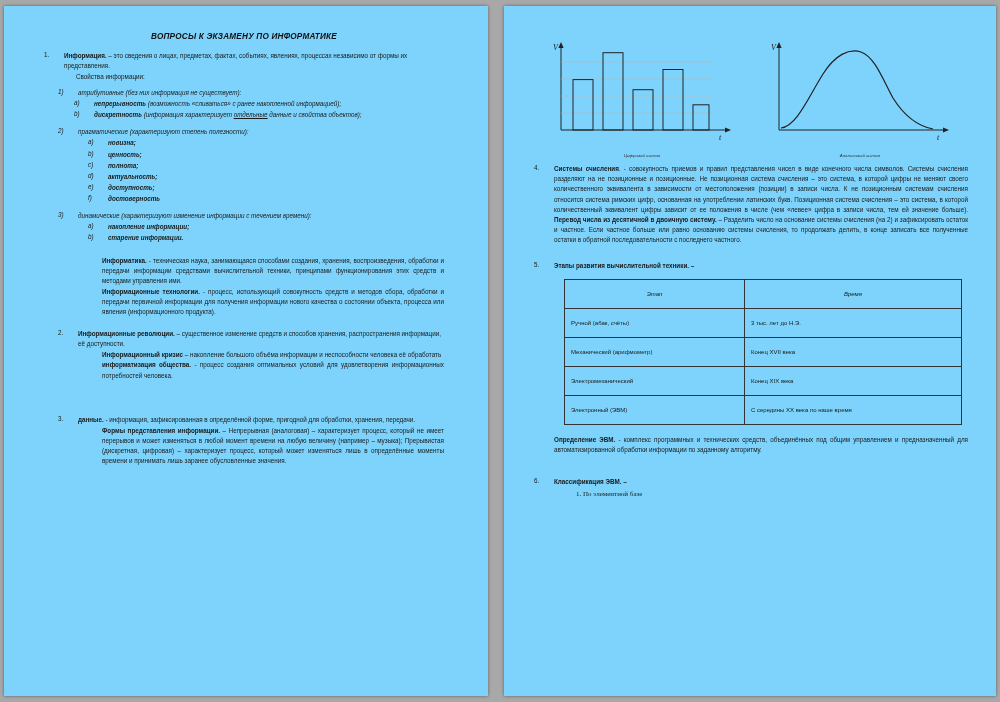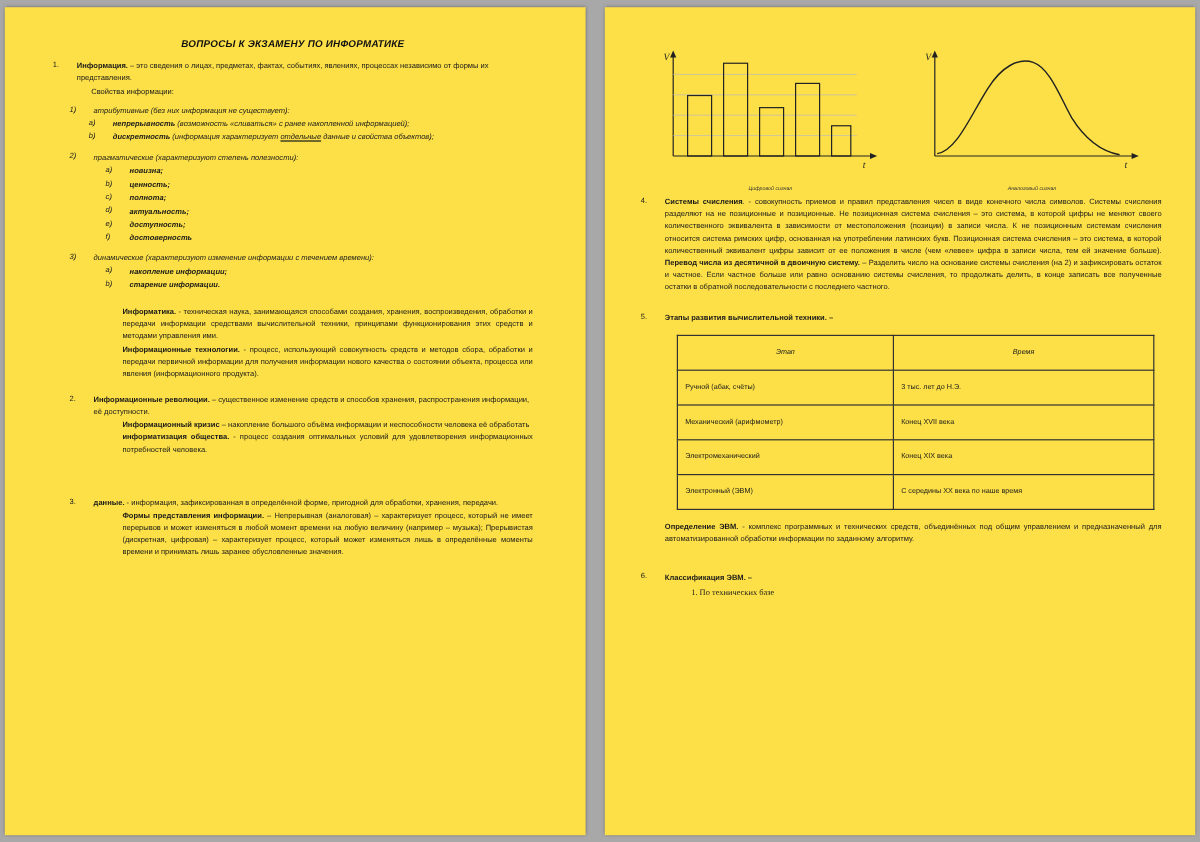--- a/index.html
+++ b/index.html
@@ -14,21 +14,21 @@
   .workspace {
     position: relative;
     width: 1000px;
     height: 702px;
     display: flex;
     gap: 10px;
     padding: 6px 0 0 0;
     box-sizing: border-box;
   }
   .page {
-    background: #fde047;
+    background: #7dd3fc;
     box-shadow: 0 0 3px rgba(0,0,0,0.45);
     box-sizing: border-box;
     position: relative;
     overflow: hidden;
   }
   .page-left {
     width: 484px;
     height: 690px;
     margin-left: 4px;
     padding: 22px 44px 20px 40px;
@@ -374,17 +374,17 @@
 
     <div style="height:22px;"></div>
 
     <div class="rnum">
       <div class="n">6.</div>
       <div class="c b">Классификация ЭВМ. –</div>
     </div>
 
     <div class="classify-sub">
       <span>1.</span>
-      <span>По технических базе</span>
+      <span>По элементной базе</span>
     </div>
 
   </div>
 </div>
 
 </body></html>

